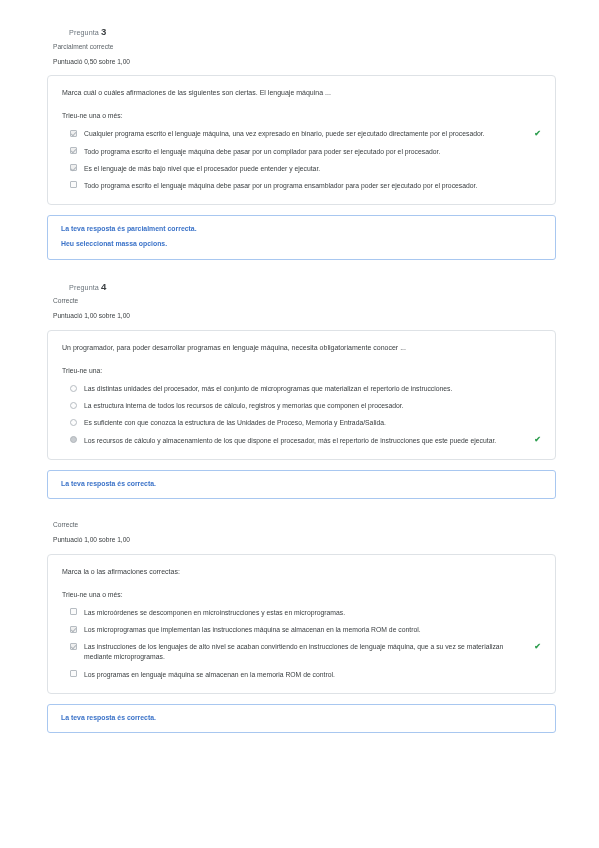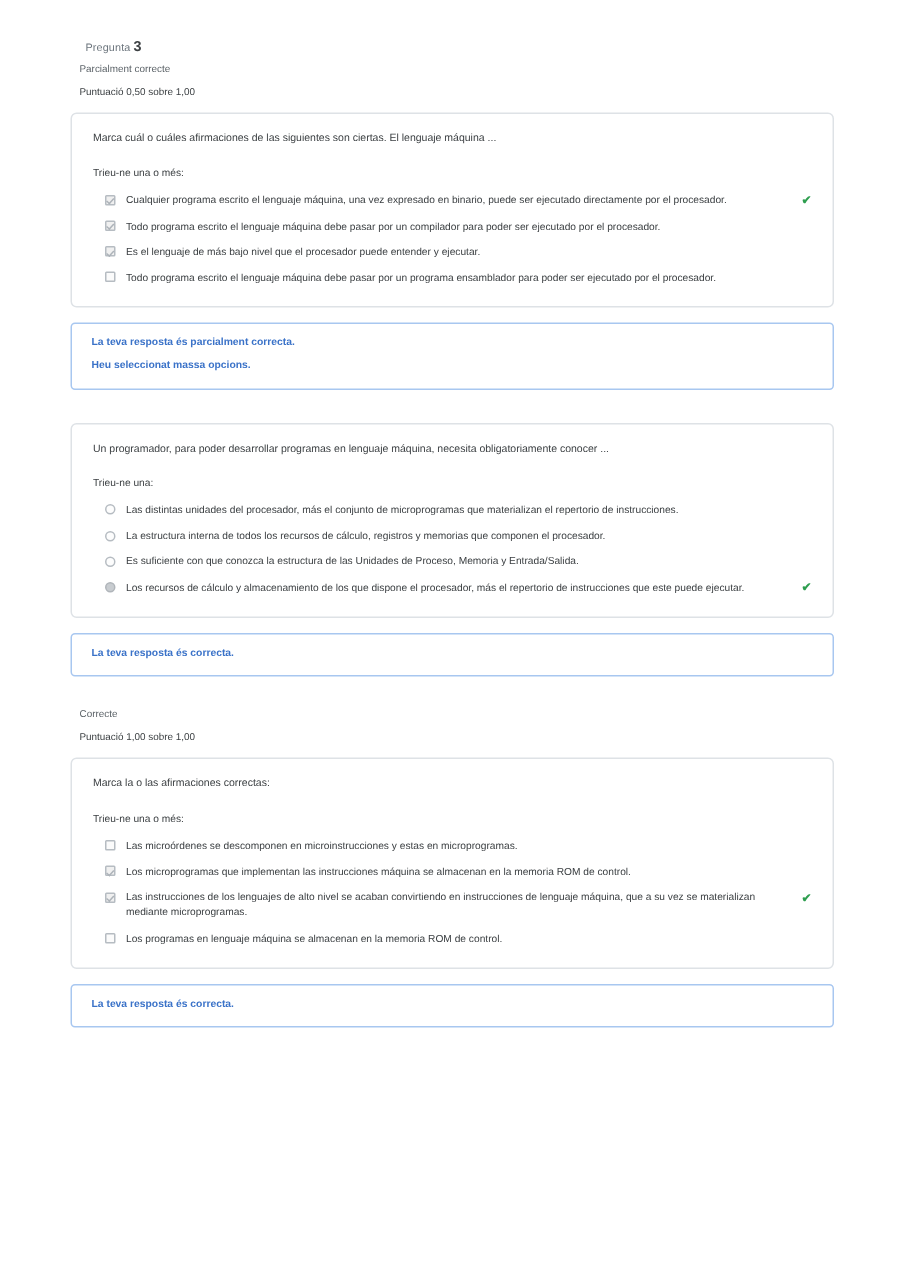--- a/index.html
+++ b/index.html
@@ -24,21 +24,21 @@
   .question-block {
     padding: 0 43px 0 47px;
   }
   .q-meta {
     padding-left: 6px;
   }
   .q-number {
     font-size: 7.2px;
     color: #6c757d;
     letter-spacing: 0.1px;
-    margin: 0 0 5px 4px;
+    margin: 0 0 5px 16px;
     line-height: 1.1;
   }
   .q-number b {
     font-size: 9.6px;
     color: #3c4043;
     font-weight: bold;
     margin-left: 2px;
   }
   .q-state {
     font-size: 6.6px;
@@ -194,20 +194,25 @@
           </ul>
         </div>
         <div class="gap-sm"></div>
         <div class="feedback">
           <p>La teva resposta és parcialment correcta.</p>
           <p>Heu seleccionat massa opcions.</p>
         </div>
       </div>
       <div class="gap-md"></div>
       <div class="question-block">
+        <div class="q-meta">
+          <div class="q-number"><span>Pregunta</span><b>4</b></div>
+          <div class="q-state">Correcte</div>
+          <div class="q-grade">Puntuació 1,00 sobre 1,00</div>
+        </div>
         <div class="q-card">
           <p class="q-text">Un programador, para poder desarrollar programas en lenguaje máquina, necesita obligatoriamente conocer ...</p>
           <p class="q-prompt">Trieu-ne una:</p>
           <ul class="options">
             <li class="option">
               <span class="opt-input rb"></span>
               <span class="opt-text">Las distintas unidades del procesador, más el conjunto de microprogramas que materializan el repertorio de instrucciones.</span>
             </li>
             <li class="option">
               <span class="opt-input rb"></span>

